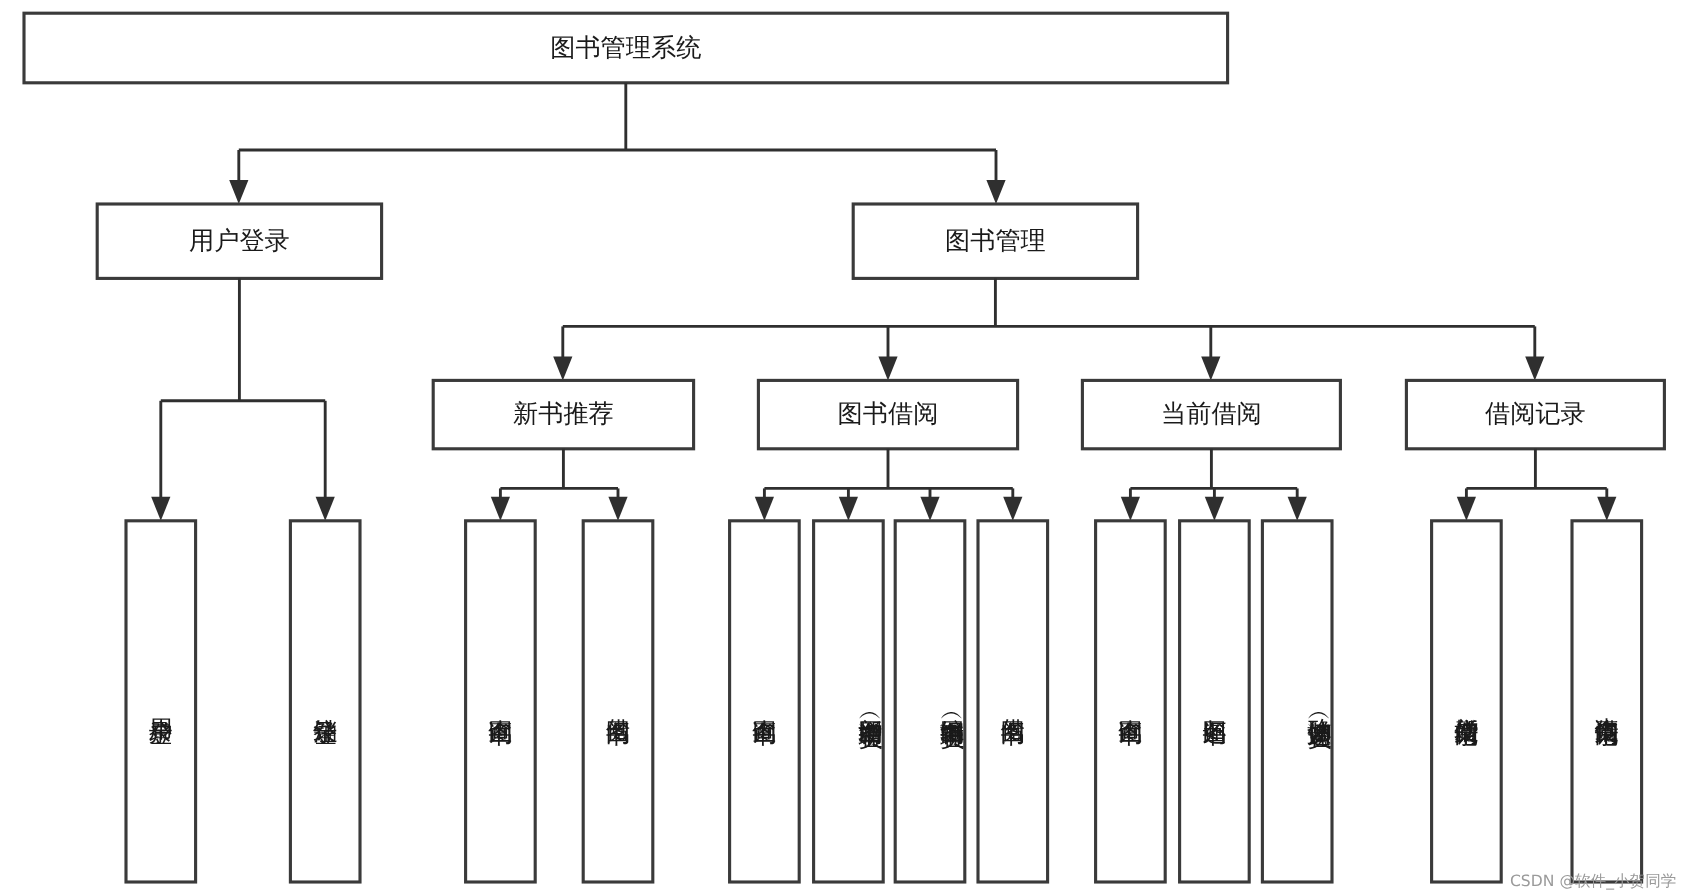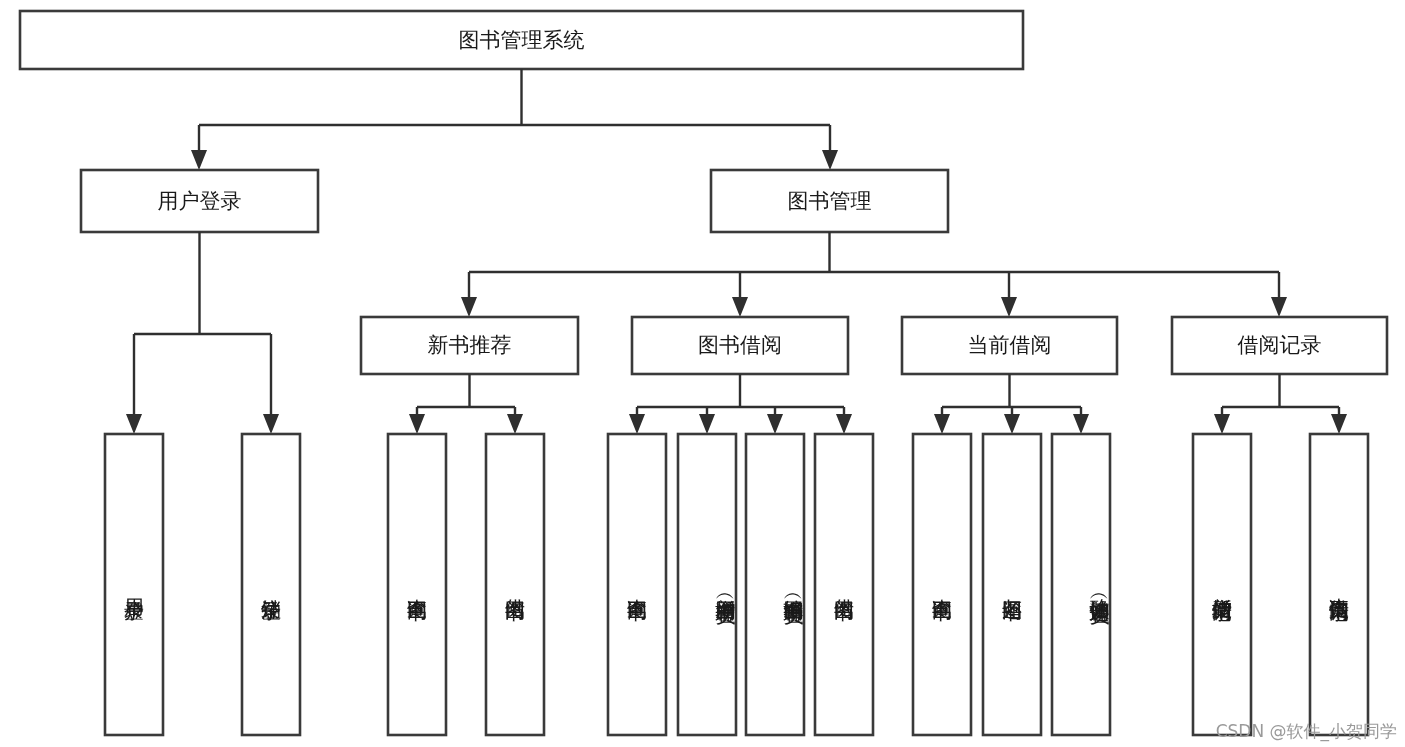--- a/index.html
+++ b/index.html
@@ -64,21 +64,21 @@
     pointer-events: none;
   }
   .vertical-label.centered {
     align-items: center;
   }
   .watermark {
     position: absolute;
     right: 8px;
     bottom: 4px;
     font-family: "DejaVu Sans", "Liberation Sans", sans-serif;
-    font-size: 17px;
+    font-size: 13px;
     color: #9a9a9a;
     white-space: nowrap;
   }
 </style>
 </head>
 <body>
 
 <div id="diagram-root">
 
   <svg class="diagram-canvas" viewBox="0 0 1405 747">

